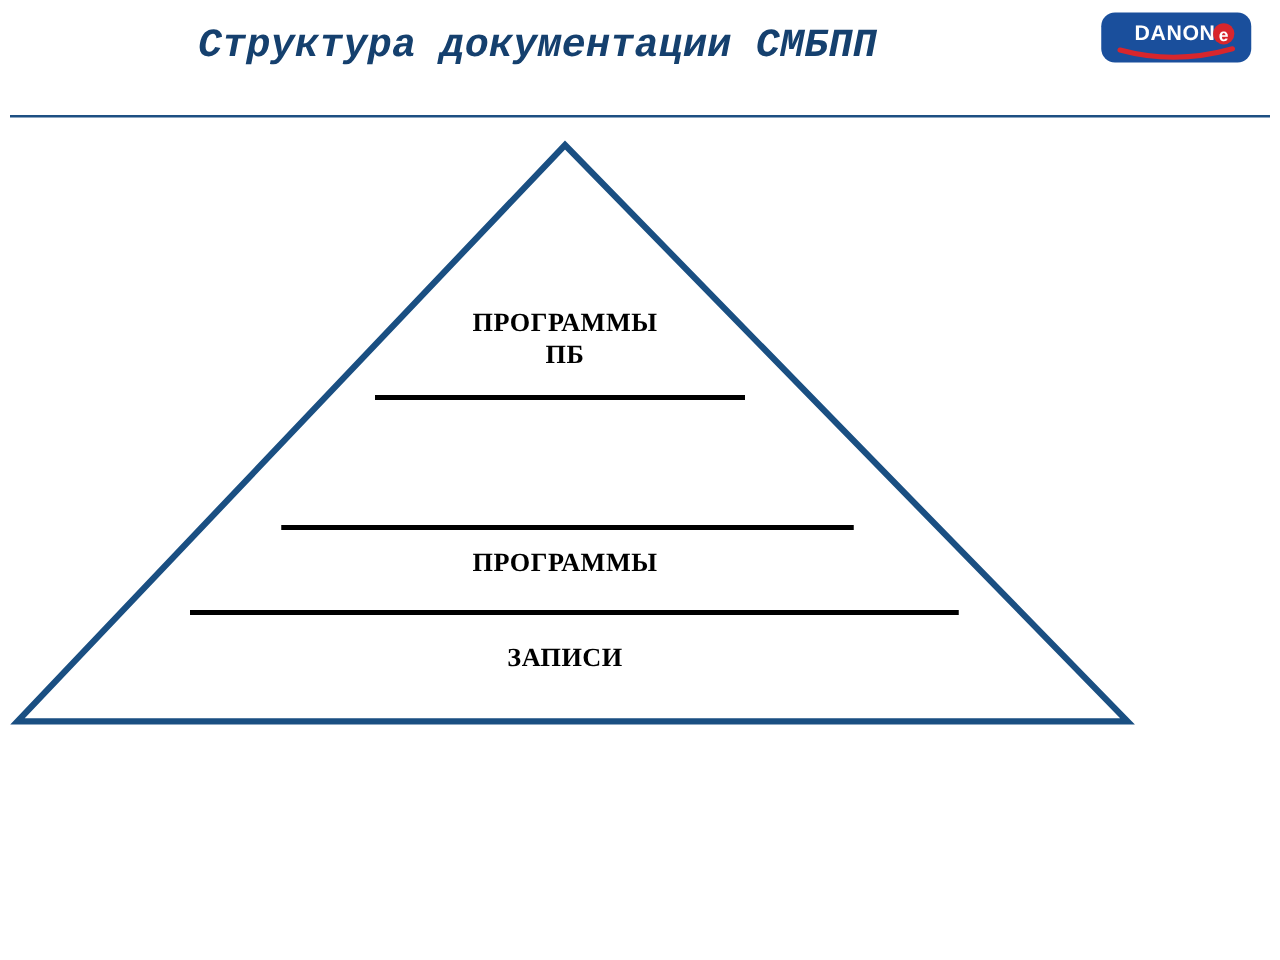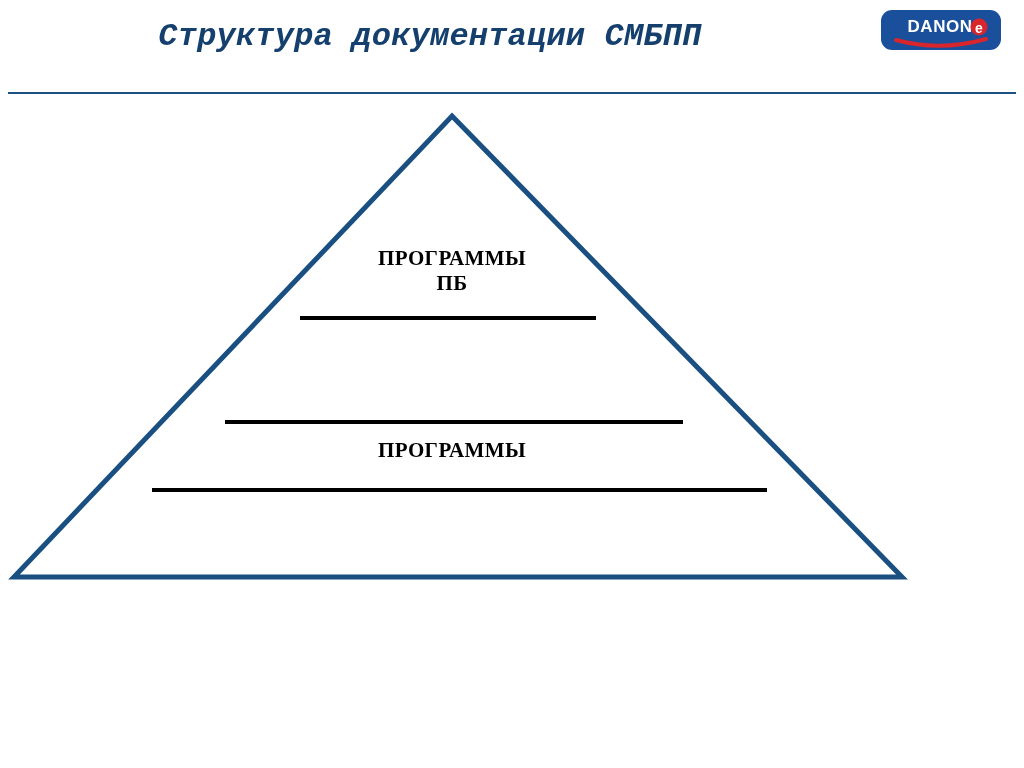--- a/index.html
+++ b/index.html
@@ -121,13 +121,14 @@
     <line x1="225" y1="322" x2="683" y2="322" stroke="#000000" stroke-width="4"></line>
     <line x1="152" y1="390" x2="767" y2="390" stroke="#000000" stroke-width="4"></line>
   </svg>
 
   <div id="level-policy" class="level-label">ПРОГРАММЫ
 ПБ</div>
 
 
   <div id="level-instructions" class="level-label">ПРОГРАММЫ</div>
 
+  <div id="level-records" class="level-label">ЗАПИСИ</div>
 </div>
 
 </body></html>

